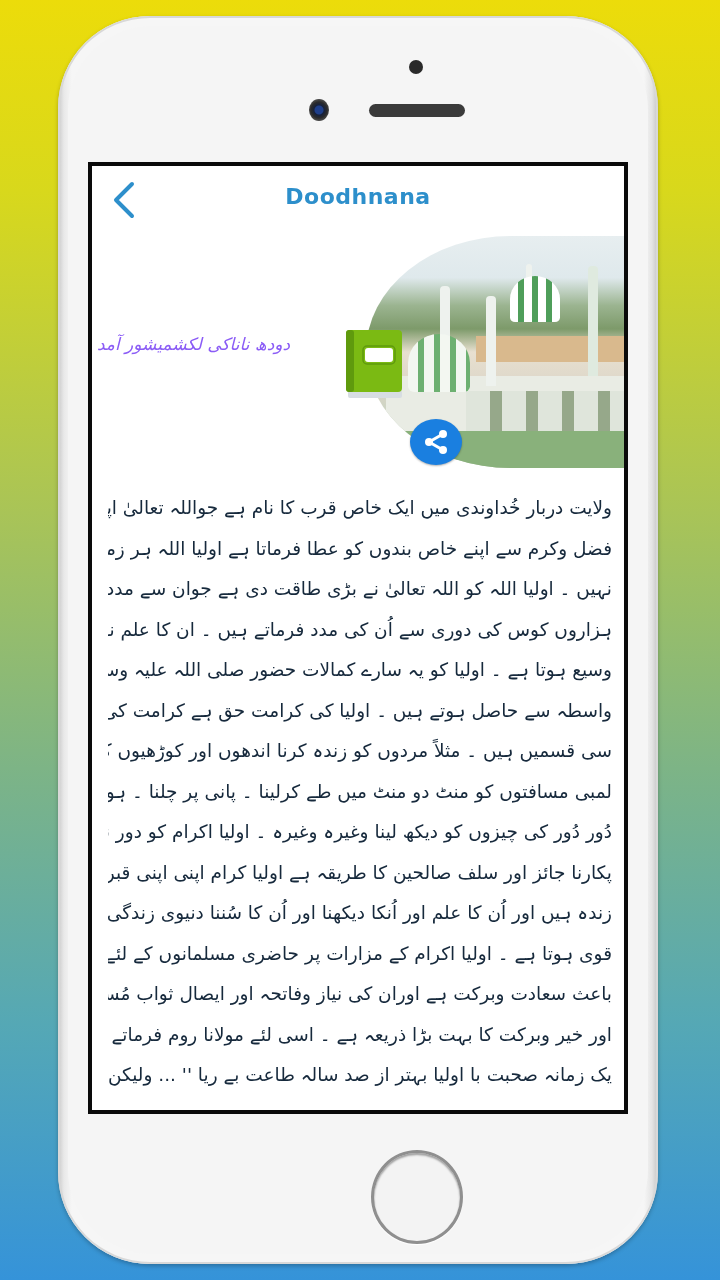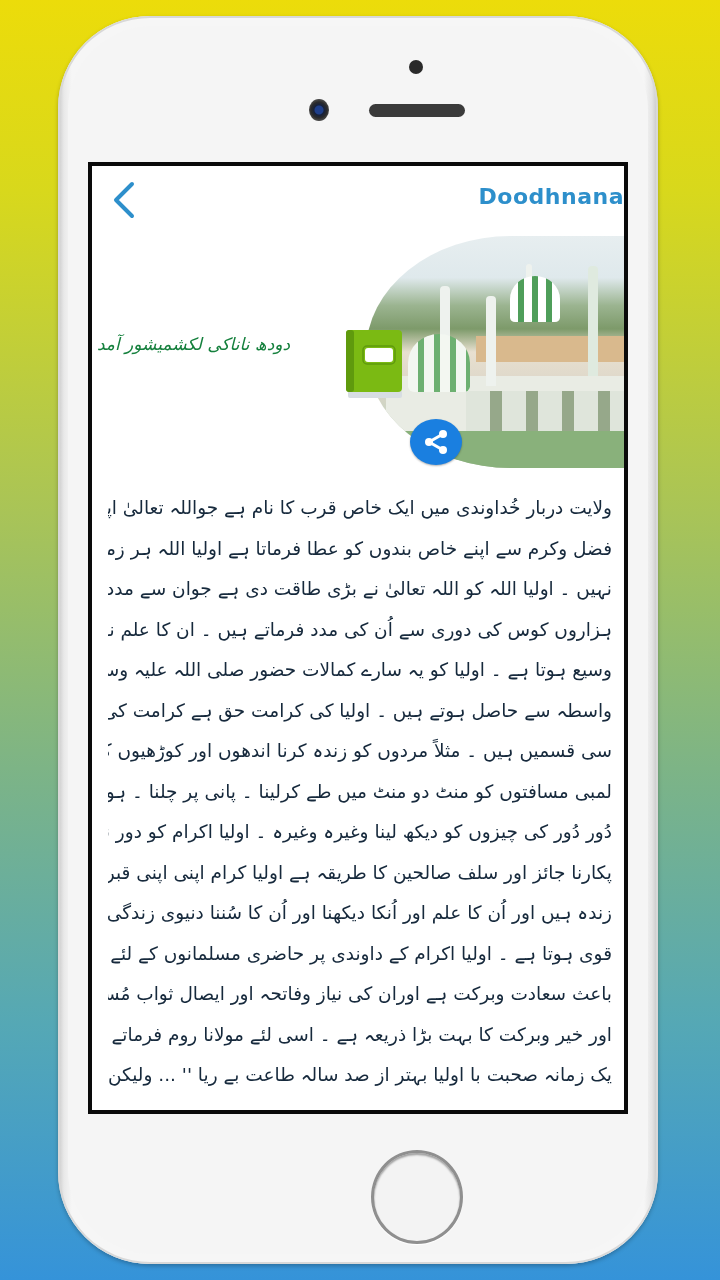--- a/index.html
+++ b/index.html
@@ -27,21 +27,21 @@
     background:#f3f3f3;
     box-shadow: inset 0 2px 2px rgba(0,0,0,0.35), 0 1px 1px #fff; }
 
   .screen {
     position:absolute; left:88px; top:162px; width:540px; height:952px;
     box-sizing:border-box; border:4px solid #0a0a0a; background:#fff; overflow:hidden;
   }
   .appbar { position:absolute; left:0; top:0; width:100%; height:70px; }
   .back-btn { position:absolute; left:14px; top:12px; width:40px; height:44px; cursor:pointer; }
   .app-title {
-    position:absolute; left:0; right:0; top:18px; text-align:right;
+    position:absolute; left:0; right:0; top:18px; text-align:center;
     font-family:"DejaVu Sans", sans-serif; font-weight:bold; font-size:22px; color:#2d8fcb; letter-spacing:0.5px;
   }
   .hero-image {
     position:absolute; left:274px; top:70px; width:290px; height:232px;
     border-radius:50% 0 0 50% / 50% 0 0 50%;
     overflow:hidden;
     background: linear-gradient(to bottom, #e7eef0 0%, #dfe9ec 18%, #9bb490 30%, #7d9a6a 40%, #e8e0d0 50%, #dcd6c8 65%, #c9d4c2 78%, #aebfa6 100%);
   }
   .hero-image .dome1 { position:absolute; left:144px; top:40px; width:50px; height:46px; border-radius:50% 50% 10% 10%;
     background: repeating-linear-gradient(90deg, #ffffff 0 8px, #4f9e5a 8px 14px); }
@@ -49,21 +49,21 @@
     background: repeating-linear-gradient(90deg, #f3f7f1 0 10px, #6db071 10px 16px); }
   .hero-image .minaret { position:absolute; width:10px; background:#eef2ee; border-radius:4px 4px 0 0; }
   .hero-image .building { position:absolute; left:20px; top:140px; width:280px; height:70px; background:#e9ece4; }
   .hero-image .arches { position:absolute; left:100px; top:155px; width:200px; height:50px;
     background: repeating-linear-gradient(90deg, #dfe5db 0 24px, #96a88a 24px 36px); }
   .hero-image .roof { position:absolute; left:110px; top:100px; width:200px; height:26px; background:#d9b98d; }
   .hero-image .green-band { position:absolute; left:0; top:195px; width:100%; height:37px; background:#89b17b; }
 
   .article-title {
     position:absolute; right:334px; top:168px; direction:rtl;
-    font-family:"DejaVu Serif", serif; font-style:italic; font-size:17px; color:#15803d; white-space:nowrap;
+    font-family:"DejaVu Serif", serif; font-style:italic; font-size:17px; color:#8b5cf6; white-space:nowrap;
   }
   .book-icon { position:absolute; left:254px; top:164px; width:58px; height:70px; cursor:pointer; }
   .share-btn {
     position:absolute; left:318px; top:253px; width:52px; height:46px; border-radius:50%;
     background:#1a7fe0; display:flex; align-items:center; justify-content:center; cursor:pointer;
     box-shadow: 0 1px 2px rgba(0,0,0,0.3);
   }
 
   .body-text {
     position:absolute; left:16px; right:12px; top:322px;
@@ -134,19 +134,19 @@
     <span class="body-line">فضل وکرم سے اپنے خاص بندوں کو عطا فرماتا ہے اولیا اللہ ہر زمانہ میں</span>
     <span class="body-line">نہیں ۔ اولیا اللہ کو اللہ تعالیٰ نے بڑی طاقت دی ہے جوان سے مدد مانگے</span>
     <span class="body-line">ہزاروں کوس کی دوری سے اُن کی مدد فرماتے ہیں ۔ ان کا علم نہایت</span>
     <span class="body-line">وسیع ہوتا ہے ۔ اولیا کو یہ سارے کمالات حضور صلی اللہ علیہ وسلم کے</span>
     <span class="body-line">واسطہ سے حاصل ہوتے ہیں ۔ اولیا کی کرامت حق ہے کرامت کی بہت</span>
     <span class="body-line">سی قسمیں ہیں ۔ مثلاً مردوں کو زندہ کرنا اندھوں اور کوڑھیوں کو شفا دینا ۔</span>
     <span class="body-line">لمبی مسافتوں کو منٹ دو منٹ میں طے کرلینا ۔ پانی پر چلنا ۔ ہواؤں میں اُڑنا</span>
     <span class="body-line">دُور دُور کی چیزوں کو دیکھ لینا وغیرہ وغیرہ ۔ اولیا اکرام کو دور نزدیک سے</span>
     <span class="body-line">پکارنا جائز اور سلف صالحین کا طریقہ ہے اولیا کرام اپنی اپنی قبروں میں</span>
     <span class="body-line">زندہ ہیں اور اُن کا علم اور اُنکا دیکھنا اور اُن کا سُننا دنیوی زندگی سے زیادہ</span>
-    <span class="body-line">قوی ہوتا ہے ۔ اولیا اکرام کے داوندی پر حاضری مسلمانوں کے لئے</span>
+    <span class="body-line">قوی ہوتا ہے ۔ اولیا اکرام کے مزارات پر حاضری مسلمانوں کے لئے</span>
     <span class="body-line">باعث سعادت وبرکت ہے اوران کی نیاز وفاتحہ اور ایصال ثواب مُستحب</span>
     <span class="body-line">اور خیر وبرکت کا بہت بڑا ذریعہ ہے ۔ اسی لئے مولانا روم فرماتے ہیں ''</span>
     <span class="body-line">یک زمانہ صحبت با اولیا بہتر از صد سالہ طاعت بے ریا '' ... ولیکن اصل</span>
   </div>
 
 </div>
 
 </body></html>

